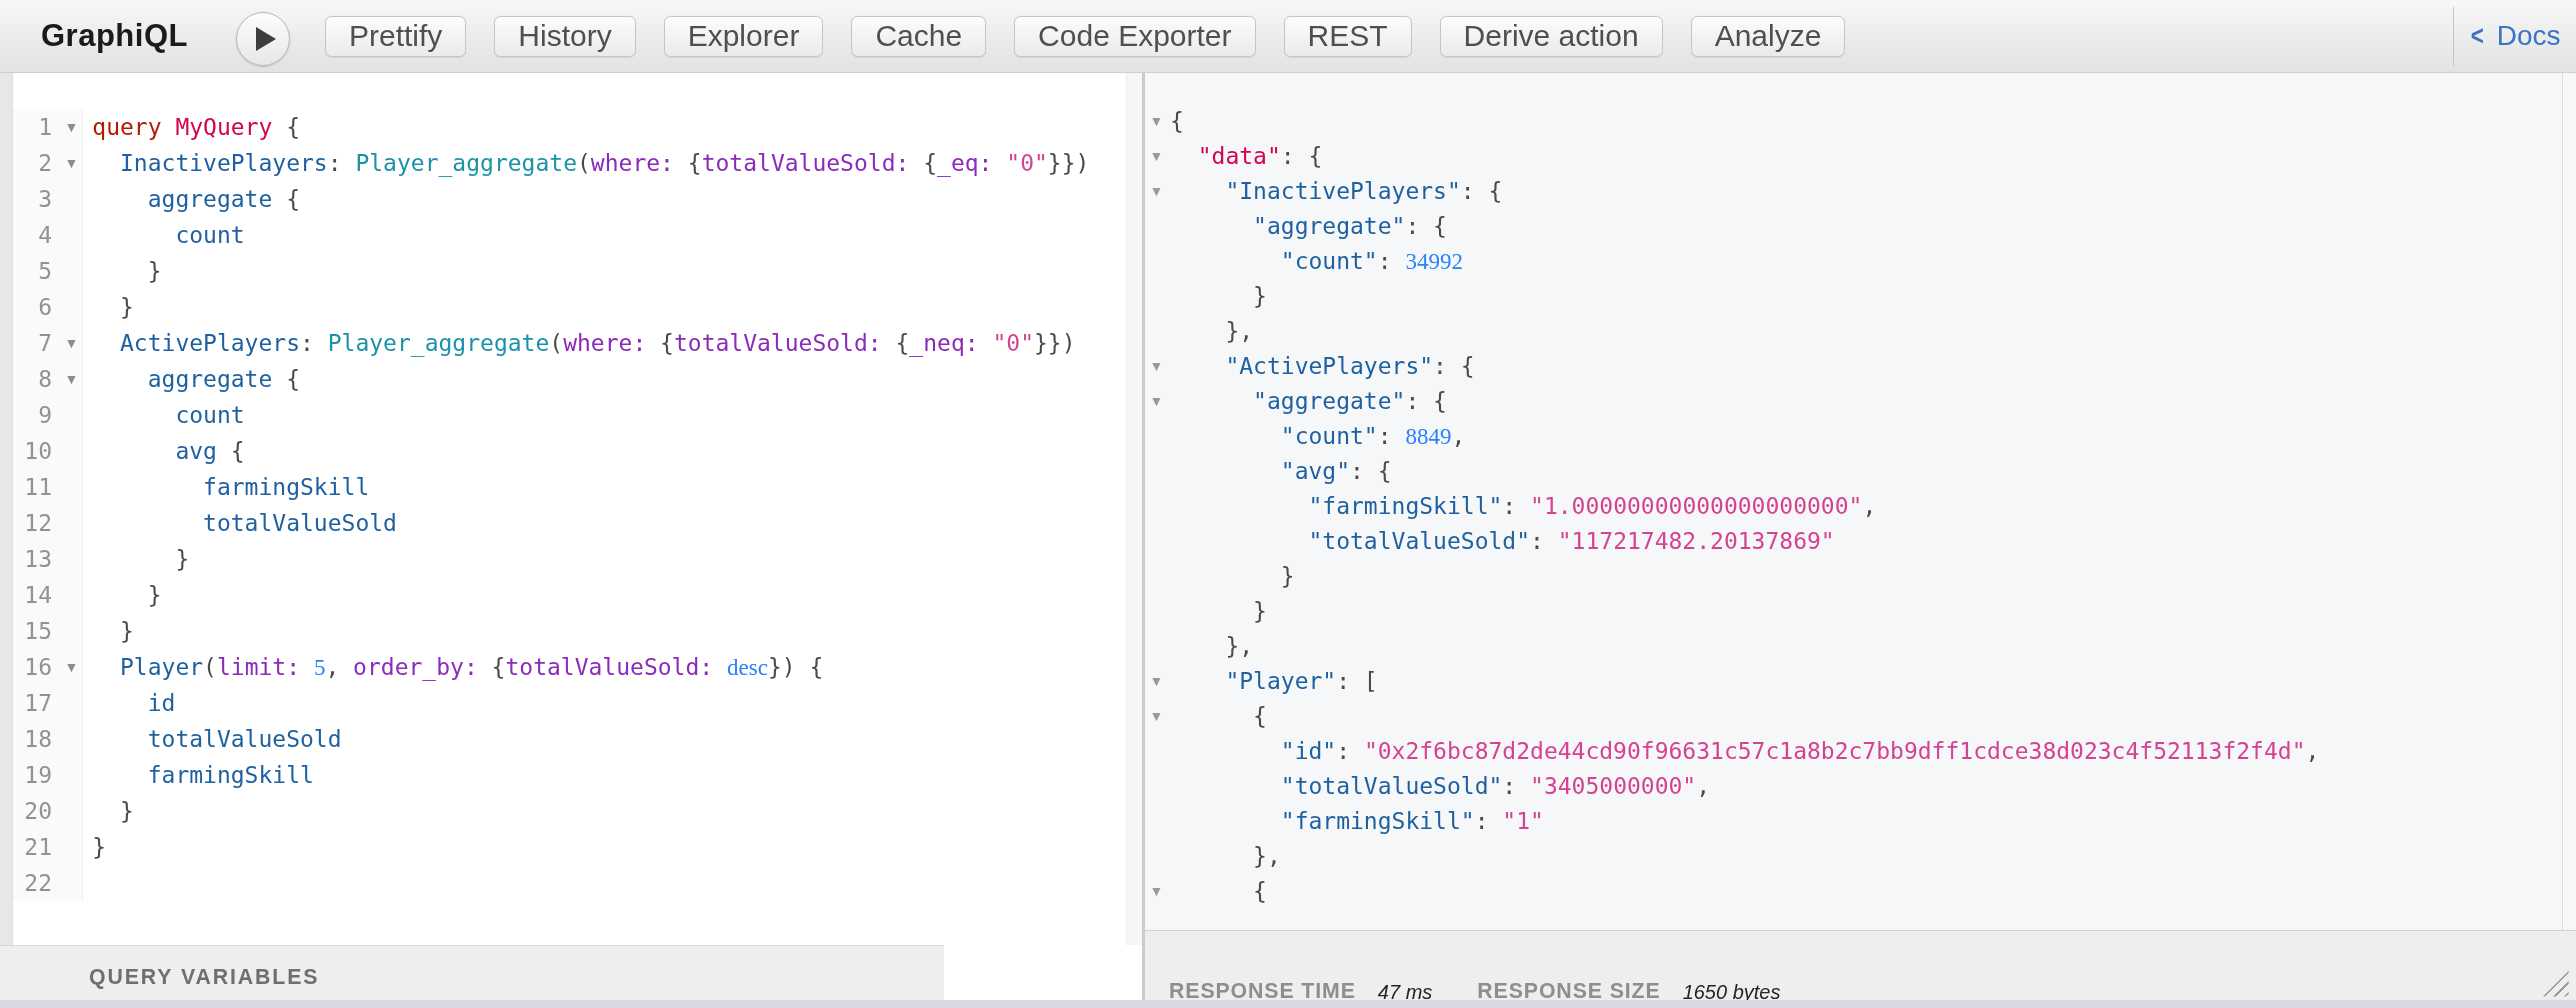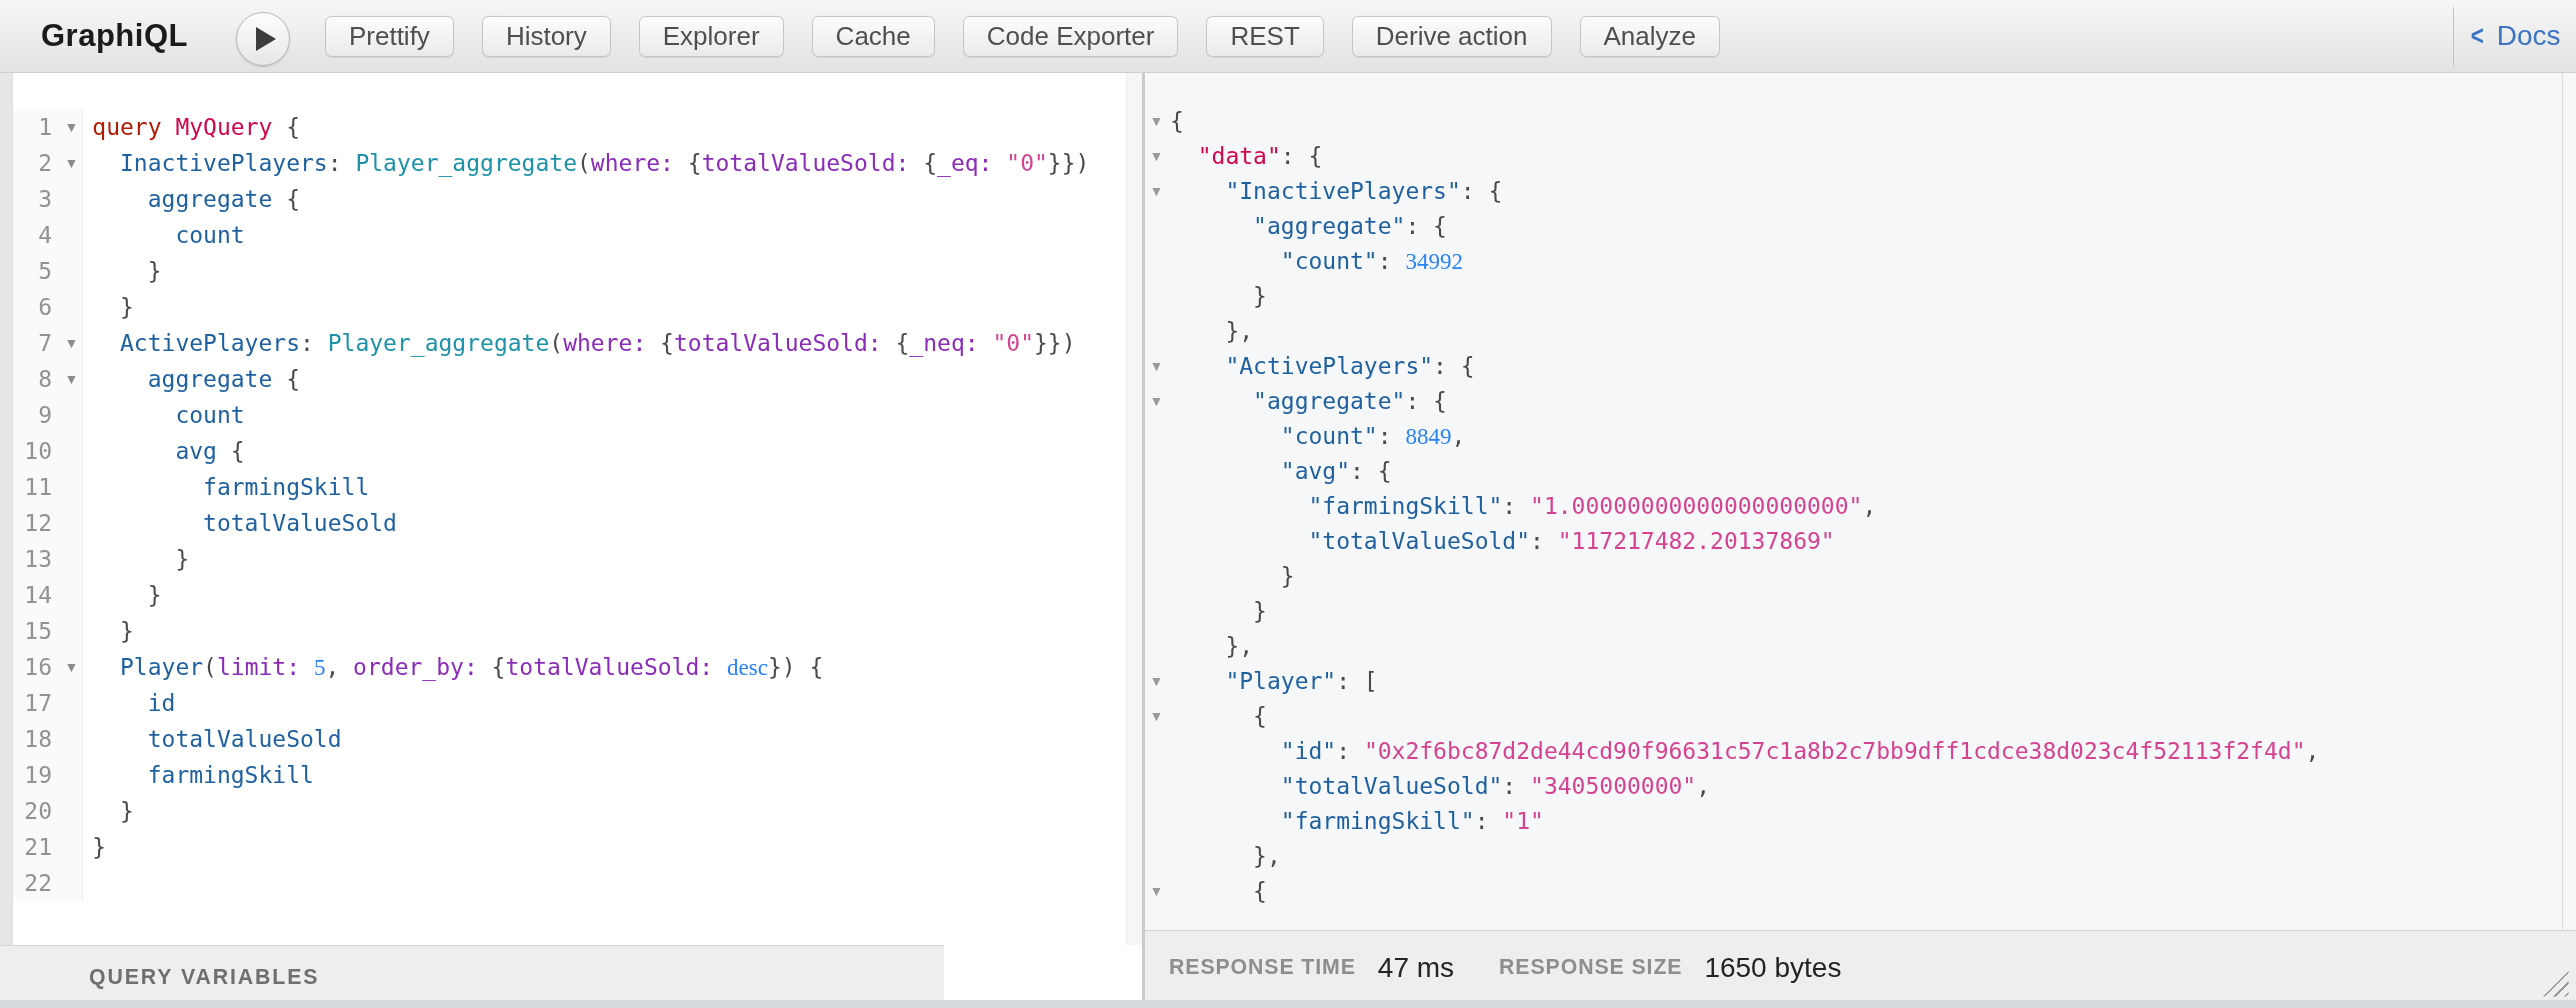--- a/index.html
+++ b/index.html
@@ -16,21 +16,21 @@
   .topbar{position:absolute;left:0;top:0;width:2576px;height:73px;
     background:linear-gradient(#f7f7f7,#e2e2e2);
     border-bottom:1.9px solid #cfcfcf;display:flex;align-items:center;z-index:5;}
   .logo{font-size:31px;font-weight:600;color:#1b1b1b;margin-left:41px;letter-spacing:0.5px;}
   .exec-btn{position:relative;margin-left:48px;width:54px;height:54px;border-radius:50%;
     background:linear-gradient(#fdfdfd,#e7e7e7);border:1.9px solid #b7b7b7;
     box-shadow:0 0.9px 1.9px rgba(0,0,0,.18);flex:0 0 auto;top:2.8px;cursor:pointer;}
   .exec-tri{position:absolute;left:19.5px;top:14px;width:0;height:0;
     border-left:20.4px solid #3d3d3d;border-top:12px solid transparent;border-bottom:12px solid transparent;}
   .toolbar{display:flex;gap:28px;margin-left:35px;align-items:center;}
-  .tb-btn{height:41px;padding:0 23px;font-size:26px;color:#4f4f4f;
+  .tb-btn{height:41px;padding:0 23px;font-size:30px;color:#4f4f4f;
     background:linear-gradient(#fcfcfc,#eaeaea);border:0.9px solid #c5c5c5;border-radius:6.5px;
     display:flex;align-items:center;box-shadow:0 0.9px 0.9px rgba(0,0,0,.08);cursor:pointer;
     font-family:"Liberation Sans",sans-serif;white-space:nowrap;}
   .spacer{flex:1;}
   .docs-box{height:59px;width:123px;border-left:1.9px solid #c3c3c3;display:flex;
     align-items:center;justify-content:center;gap:11px;cursor:pointer;}
   .docs-chevron{color:var(--c-docs);font-size:28px;font-weight:700;transform:scaleX(.8);}
   .docs-label{color:var(--c-docs);font-size:28px;}
 
   
@@ -57,23 +57,23 @@
   
   .right-pane{position:absolute;left:1145px;top:0;width:1431px;height:950px;background:#f6f7f8;overflow:hidden;}
   .result-area{position:absolute;left:0;top:0;width:1431px;height:875px;padding-top:45px;overflow:hidden;}
   .res-line{display:flex;height:35px;line-height:35px;}
   .res-gutter{flex:0 0 25px;position:relative;}
   .res-fold{position:absolute;left:4.6px;top:0;color:#9a9a9a;font-size:14px;cursor:pointer;}
   .right-edge{position:absolute;left:1417px;top:0;width:0.9px;height:875px;background:#dcdcdc;}
 
   
   .status-bar{position:absolute;left:0;top:871px;width:1431px;height:74px;background:#eeeeee;
-    border-top:0.9px solid #d2d2d2;display:flex;align-items:center;}
+    border-top:0.9px solid #d2d2d2;display:flex;align-items:flex-end;}
   .stat-label{font-size:21.3px;font-weight:700;letter-spacing:0.9px;color:#8e8e8e;}
-  .stat-value{font-size:28px;color:#242424;}
+  .stat-value{font-size:20px;color:#242424;font-style:italic;}
   .ml26{margin-left:24px;} .ml24{margin-left:22px;} .ml48{margin-left:45px;}
   .resize-grip{position:absolute;right:7.4px;bottom:7.4px;width:33px;height:33px;
     background:repeating-linear-gradient(135deg,transparent 0 5.6px,#9a9a9a 5.6px 7.4px);
     clip-path:polygon(100% 0,100% 100%,0 100%);cursor:nwse-resize;}
 
   .bottom-strip{position:absolute;left:0;top:1000px;width:2576px;height:9.3px;background:#d7dade;z-index:6;}
 
   
   .tk-kw{color:var(--c-kw);} .tk-def{color:var(--c-def);} .tk-prop{color:var(--c-prop);}
   .tk-qual{color:var(--c-qual);} .tk-attr{color:var(--c-attr);} .tk-str{color:var(--c-str);}

